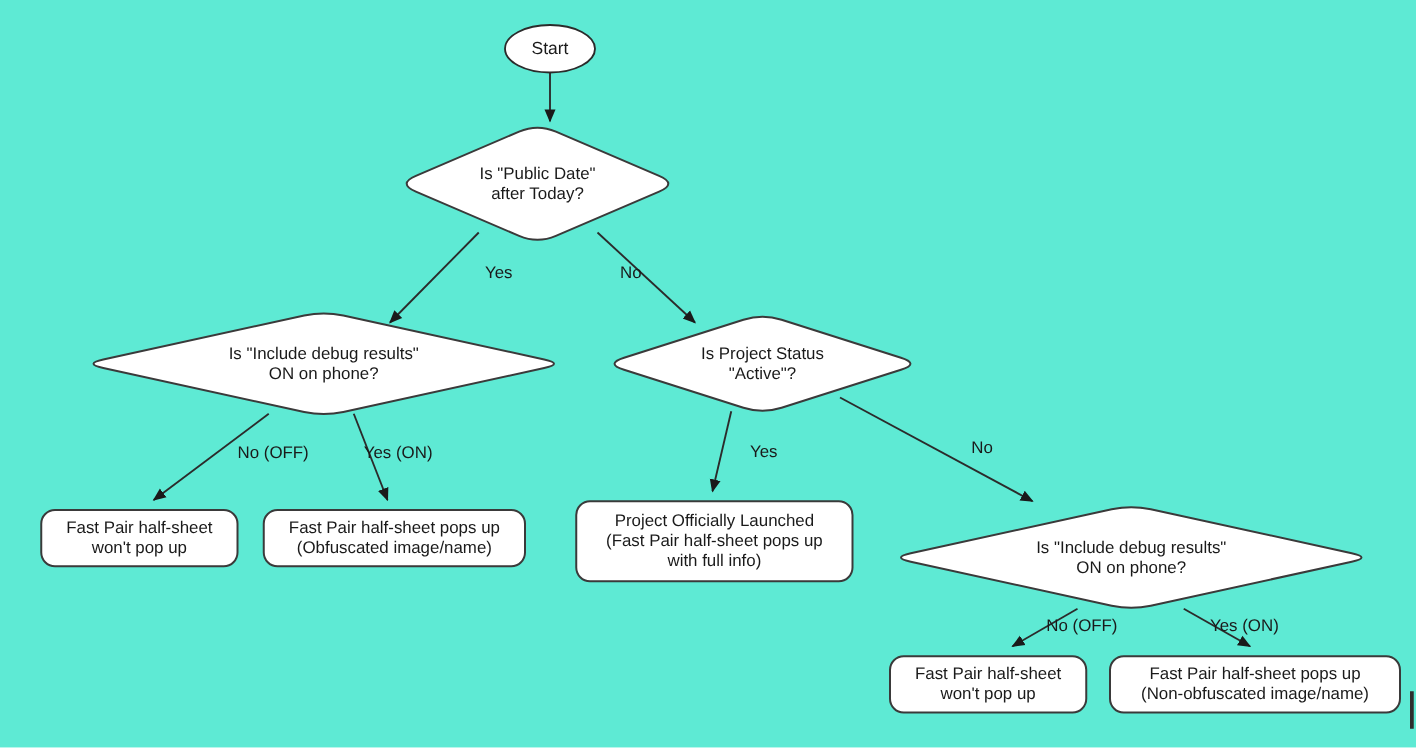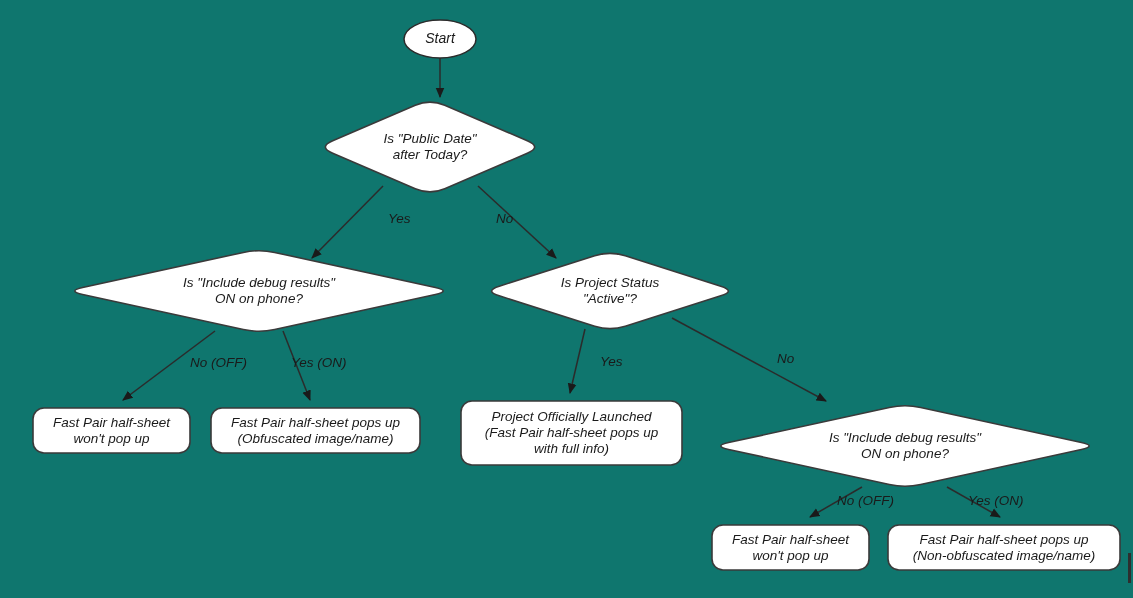--- a/index.html
+++ b/index.html
@@ -8,23 +8,22 @@
     padding: 0;
     background: #ffffff;
   }
   body {
     font-family: "Liberation Sans", sans-serif;
   }
   #flow-root {
     position: relative;
     width: 1133px;
     height: 598px;
-    background: #0f766e;
+    background: #5eead4;
     overflow: hidden;
-    font-style: italic;
   }
   #flow-svg {
     position: absolute;
     left: 0;
     top: 0;
     width: 1133px;
     height: 598px;
     display: block;
   }
   .node-shape {

